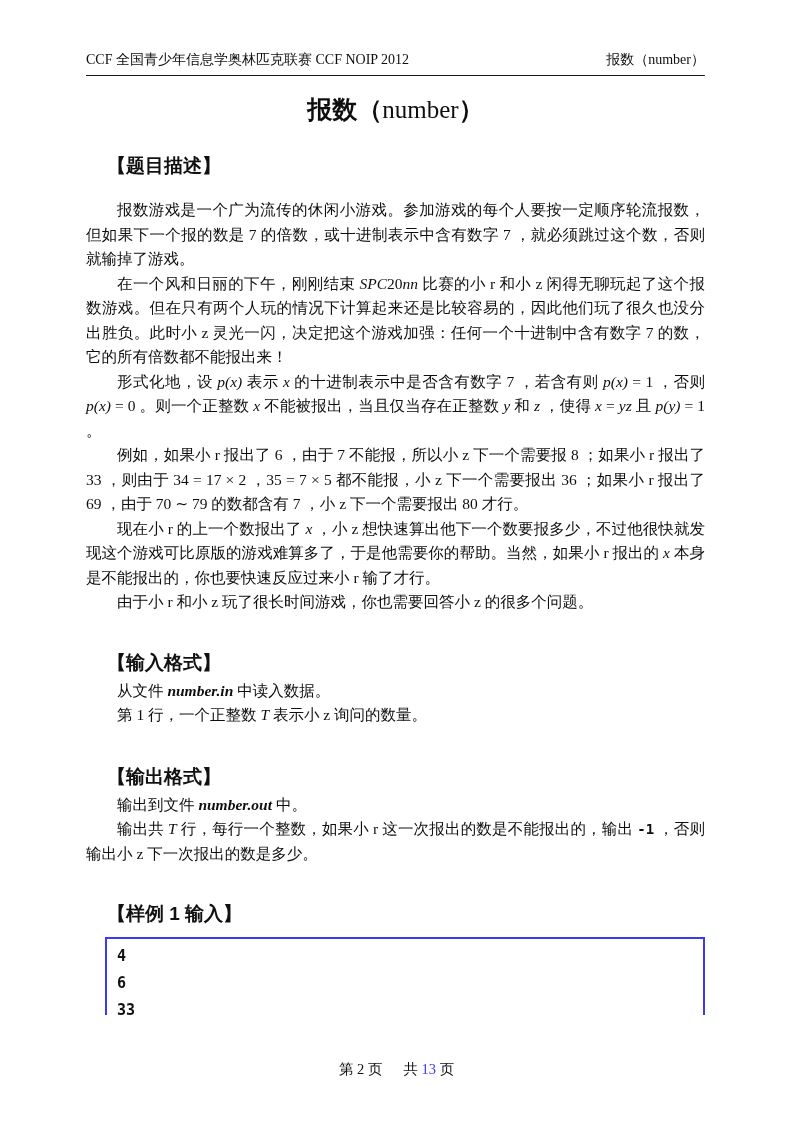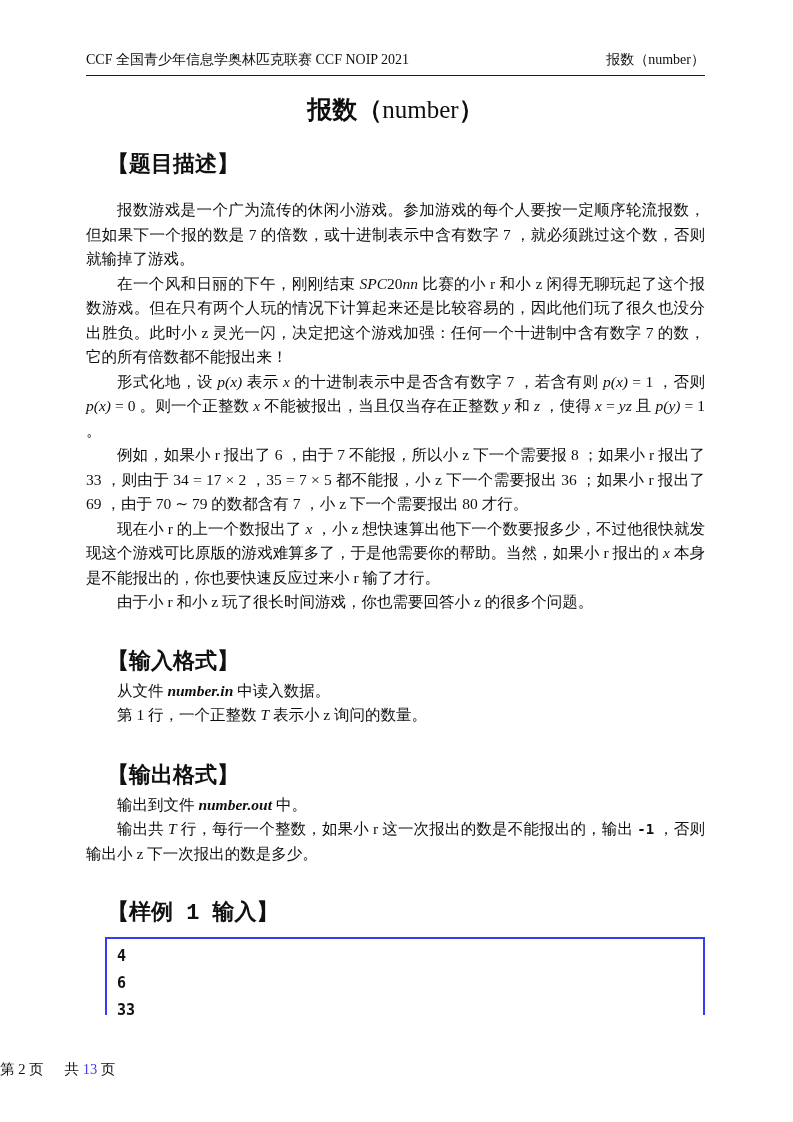--- a/index.html
+++ b/index.html
@@ -23,22 +23,22 @@
   }
   .doc-title{
     margin-top:16px;
     text-align:center;
     font-size:25px;line-height:35px;
   }
   .doc-title .run-hei{font-family:"Liberation Sans","DejaVu Sans",sans-serif;font-weight:bold;}
   .doc-title .run-rm{font-weight:normal;}
   h2.sec{
     margin:0;margin-top:27px;margin-left:21px;
-    font-family:Liberation Mono, monospace;
-    font-size:22px;line-height:24px;font-weight:bold;color:#111;
+    font-family:Liberation Sans, sans-serif;
+    font-size:19px;line-height:24px;font-weight:bold;color:#111;
   }
   h2.sec-input{margin-top:36px;}
   h2.sec-output{margin-top:37px;}
   h2.sec-sample{margin-top:36px;}
   .paras{margin-top:20px;}
   .paras-tight{margin-top:4px;}
   p.body-p{
     margin:0;
     font-size:15.5px;line-height:24.5px;
     text-align:justify;
@@ -58,33 +58,34 @@
     overflow:hidden;
   }
   .code-row{
     position:relative;
     height:27px;line-height:26px;
     font-family:"DejaVu Sans Mono","Liberation Mono",monospace;
     font-weight:bold;font-size:15px;color:#111;
   }
   .footer{
     position:absolute;left:0;top:1058px;width:793px;
+    text-align:center;
     font-size:14.5px;line-height:22px;color:#111;
   }
   .footer .gap{display:inline-block;width:21px;}
   .footer .pagelink{color:var(--link-blue,#3b3bfb);text-decoration:none;}
 </style>
 </head>
 <body>
 
 <div class="page">
   <div class="content">
 
     <div class="header">
-      <span>CCF 全国青少年信息学奥林匹克联赛 CCF NOIP 2021</span>
+      <span>CCF 全国青少年信息学奥林匹克联赛 CCF NOIP 2012</span>
       <span>报数（number）</span>
     </div>
 
     <div class="doc-title"><span class="run-hei">报数（</span><span class="run-rm">number</span><span class="run-hei">）</span></div>
 
     <h2 class="sec">【题目描述】</h2>
     <div class="paras">
       <p class="body-p"><span>报数游戏是一个广为流传的休闲小游戏。参加游戏的每个人要按一定顺序轮流报数，但如果下一个报的数是 7 的倍数，或十进制表示中含有数字 7 ，就必须跳过这个数，否则就输掉了游戏。</span></p>
       <p class="body-p"><span>在一个风和日丽的下午，刚刚结束 </span><span class="run-i">SPC</span><span>20</span><span class="run-i">nn</span><span> 比赛的小 r 和小 z 闲得无聊玩起了这个报数游戏。但在只有两个人玩的情况下计算起来还是比较容易的，因此他们玩了很久也没分出胜负。此时小 z 灵光一闪，决定把这个游戏加强：任何一个十进制中含有数字 7 的数，它的所有倍数都不能报出来！</span></p>
       <p class="body-p"><span>形式化地，设 </span><span class="run-i">p(x)</span><span> 表示 </span><span class="run-i">x</span><span> 的十进制表示中是否含有数字 7 ，若含有则 </span><span class="run-i">p(x)</span><span> = 1 ，否则 </span><span class="run-i">p(x)</span><span> = 0 。则一个正整数 </span><span class="run-i">x</span><span> 不能被报出，当且仅当存在正整数 </span><span class="run-i">y</span><span> 和 </span><span class="run-i">z</span><span> ，使得 </span><span class="run-i">x</span><span> = </span><span class="run-i">yz</span><span> 且 </span><span class="run-i">p(y)</span><span> = 1 。</span></p>

